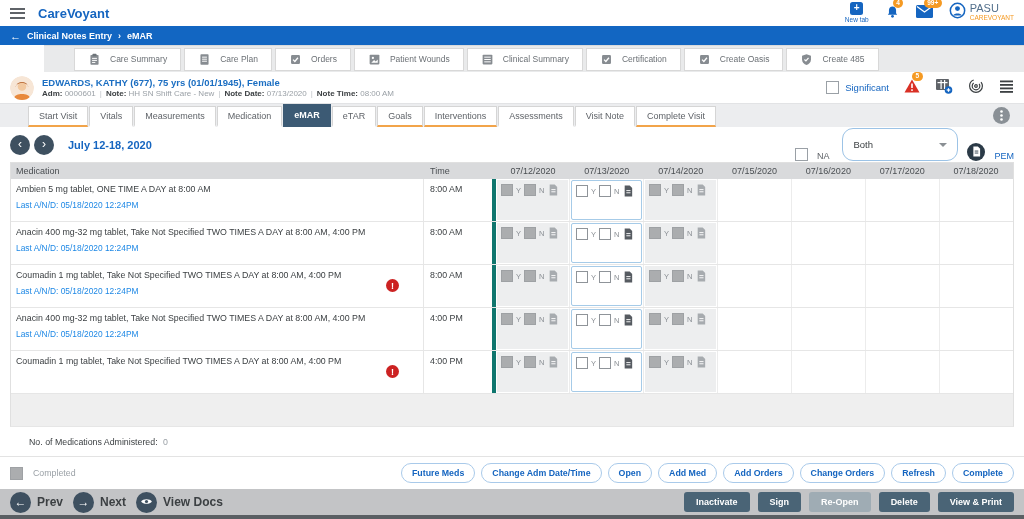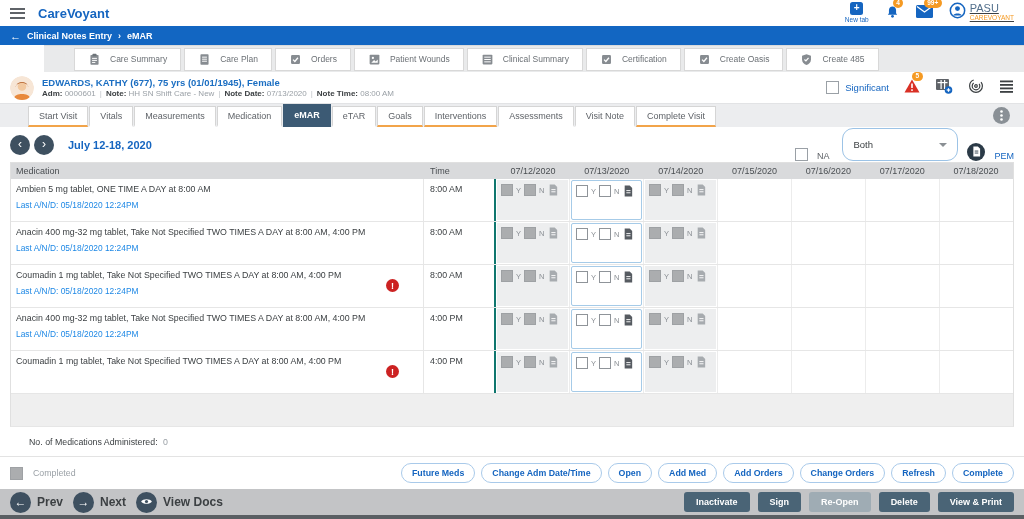--- a/index.html
+++ b/index.html
@@ -12,21 +12,21 @@
   .hamburger i { display:block; height:2px; background:#5f6368; }
   .app-title { color:#1565C0; font-size:13px; font-weight:bold; margin-left:13px; }
   .topbar-right { margin-left:auto; display:flex; align-items:flex-start; gap:16px; }
   .newtab { display:flex; flex-direction:column; align-items:center; cursor:pointer; }
   .newtab-btn { width:13px; height:13px; background:#1565C0; border-radius:2.5px; color:#fff;
     font-size:10px; line-height:12px; text-align:center; font-weight:bold; }
   .newtab-label { font-size:6.5px; color:#1565C0; margin-top:1px; }
   .badge-wrap { position:relative; margin-top:2px; cursor:pointer; }
   .badge { position:absolute; top:-6px; left:8px; background:#F59A23; color:#fff; border-radius:7px;
     font-size:6.5px; font-weight:bold; padding:1.5px 3.5px; line-height:1; }
-  .user-chip { display:flex; align-items:flex-start; gap:4px; cursor:pointer;text-decoration:underline; }
+  .user-chip { display:flex; align-items:flex-start; gap:4px; cursor:pointer; }
   .user-text { display:flex; flex-direction:column; line-height:1.1; }
   .user-name { color:#53708C; font-size:11px; }
   .user-org { color:#F59A23; font-size:6.5px; }
 
   
   .breadcrumb { height:19px; background:#1266C2; color:#fff; display:flex; align-items:center;
     padding:0 10px; font-size:9px; font-weight:bold; gap:6px; }
   .bc-back { font-size:11px; cursor:pointer; }
 
   
@@ -86,21 +86,21 @@
   .thead-dates { flex:1; display:flex; }
   .th-date { flex:1; text-align:center; }
 
   .trow { display:flex; height:43px; border-bottom:1px solid #E6E6E6; background:#fff; }
   .td-med { width:413px; position:relative; padding:5px 0 0 5px; border-right:1px solid #E6E6E6; }
   .med-text { font-size:8.8px; color:#3c4043; }
   .med-link { font-size:8.4px; color:#1E88E5; display:inline-block; margin-top:4px; text-decoration:none; cursor:pointer; }
   .alert-ic { position:absolute; right:24px; top:14px; width:13px; height:13px; border-radius:50%;
     background:#CC2222; color:#fff; font-size:9px; font-weight:bold; display:flex; align-items:center;
     justify-content:center; }
-  .td-time { width:72px; padding:5px 0 0 6px; font-size:8.8px; color:#3c4043; border-right:2px solid #0f766e; }
+  .td-time { width:72px; padding:5px 0 0 6px; font-size:8.8px; color:#3c4043; border-right:4px solid #0f766e; }
   .td-dates { flex:1; display:flex; }
   .dcell { flex:1; border-right:1px solid #ECECEC; padding:1px; }
   .dcell:last-child { border-right:none; }
   .dfill { height:100%; }
   .dfill.dis { background:#EDEEEF; }
   .dfill.act { border:1px solid #A6CBE8; border-radius:2px; background:#fff; }
   .cellrow { display:flex; align-items:center; gap:3px; padding:4px 0 0 4px; }
   .cb { width:12px; height:12px; flex:none; cursor:default; }
   .cb.cbdis { background:#ABADAF; border:1px solid #9EA1A4; }
   .cb.empty { background:#fff; border:1.5px solid #8f9499; cursor:pointer; }

